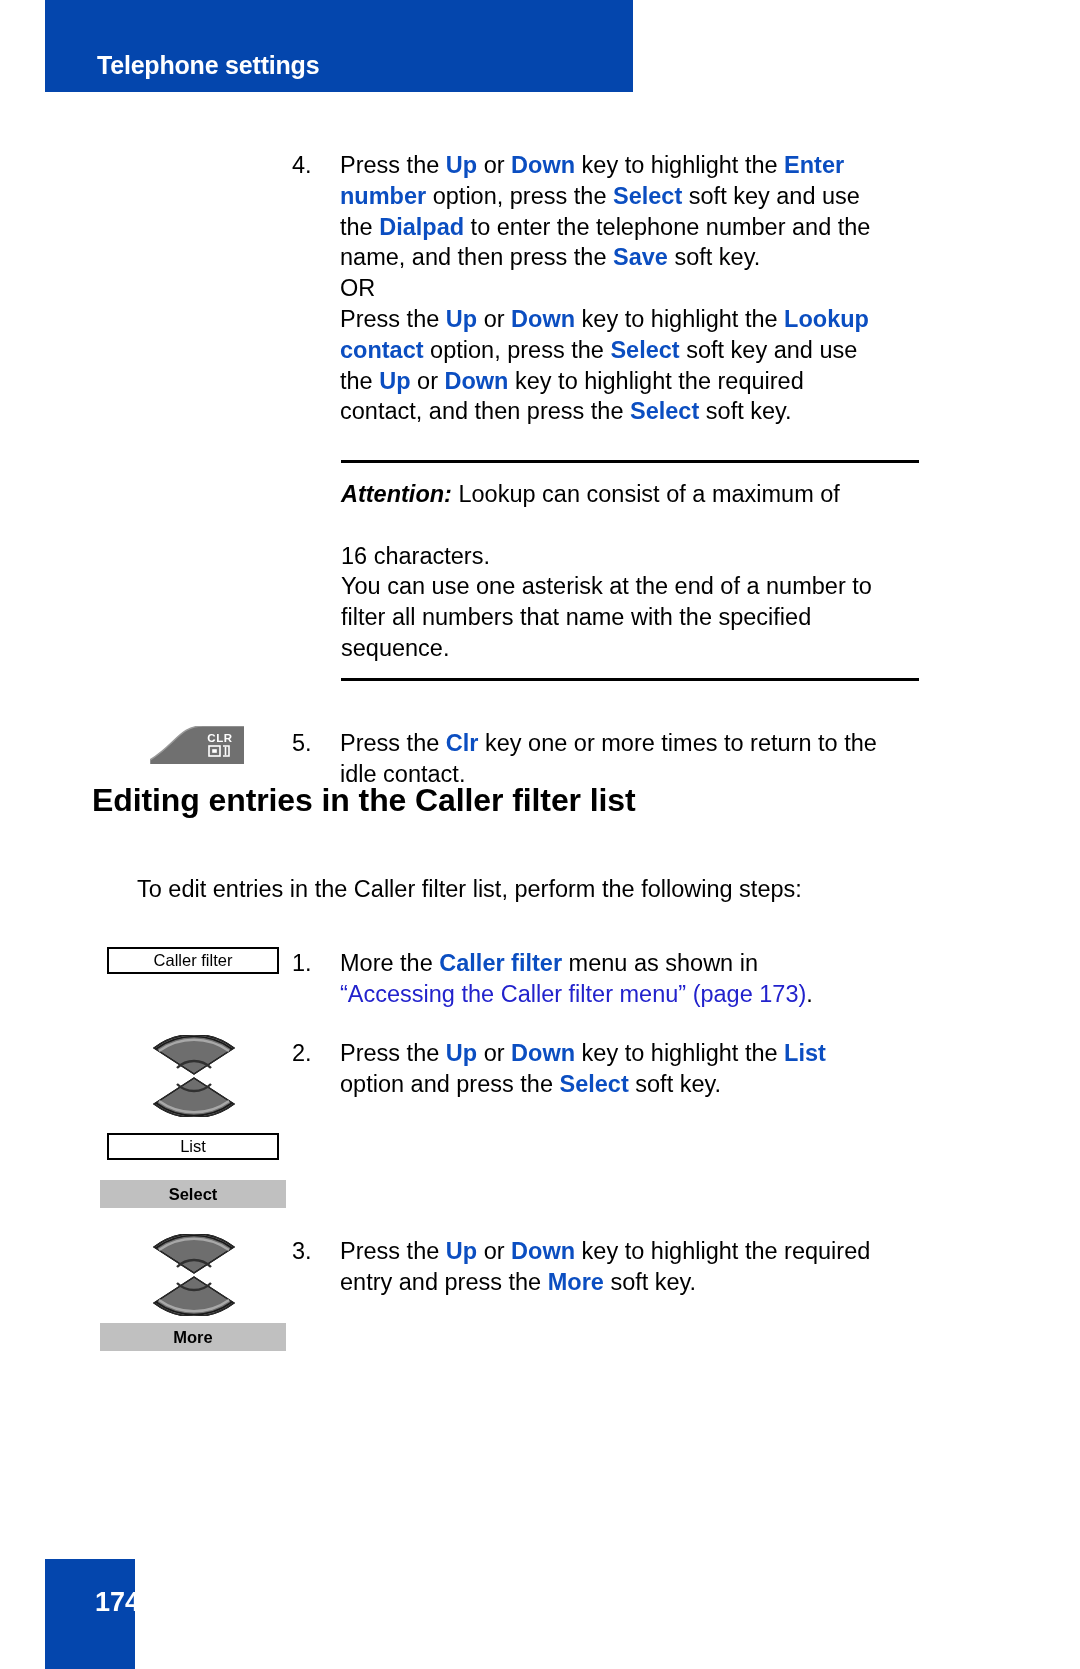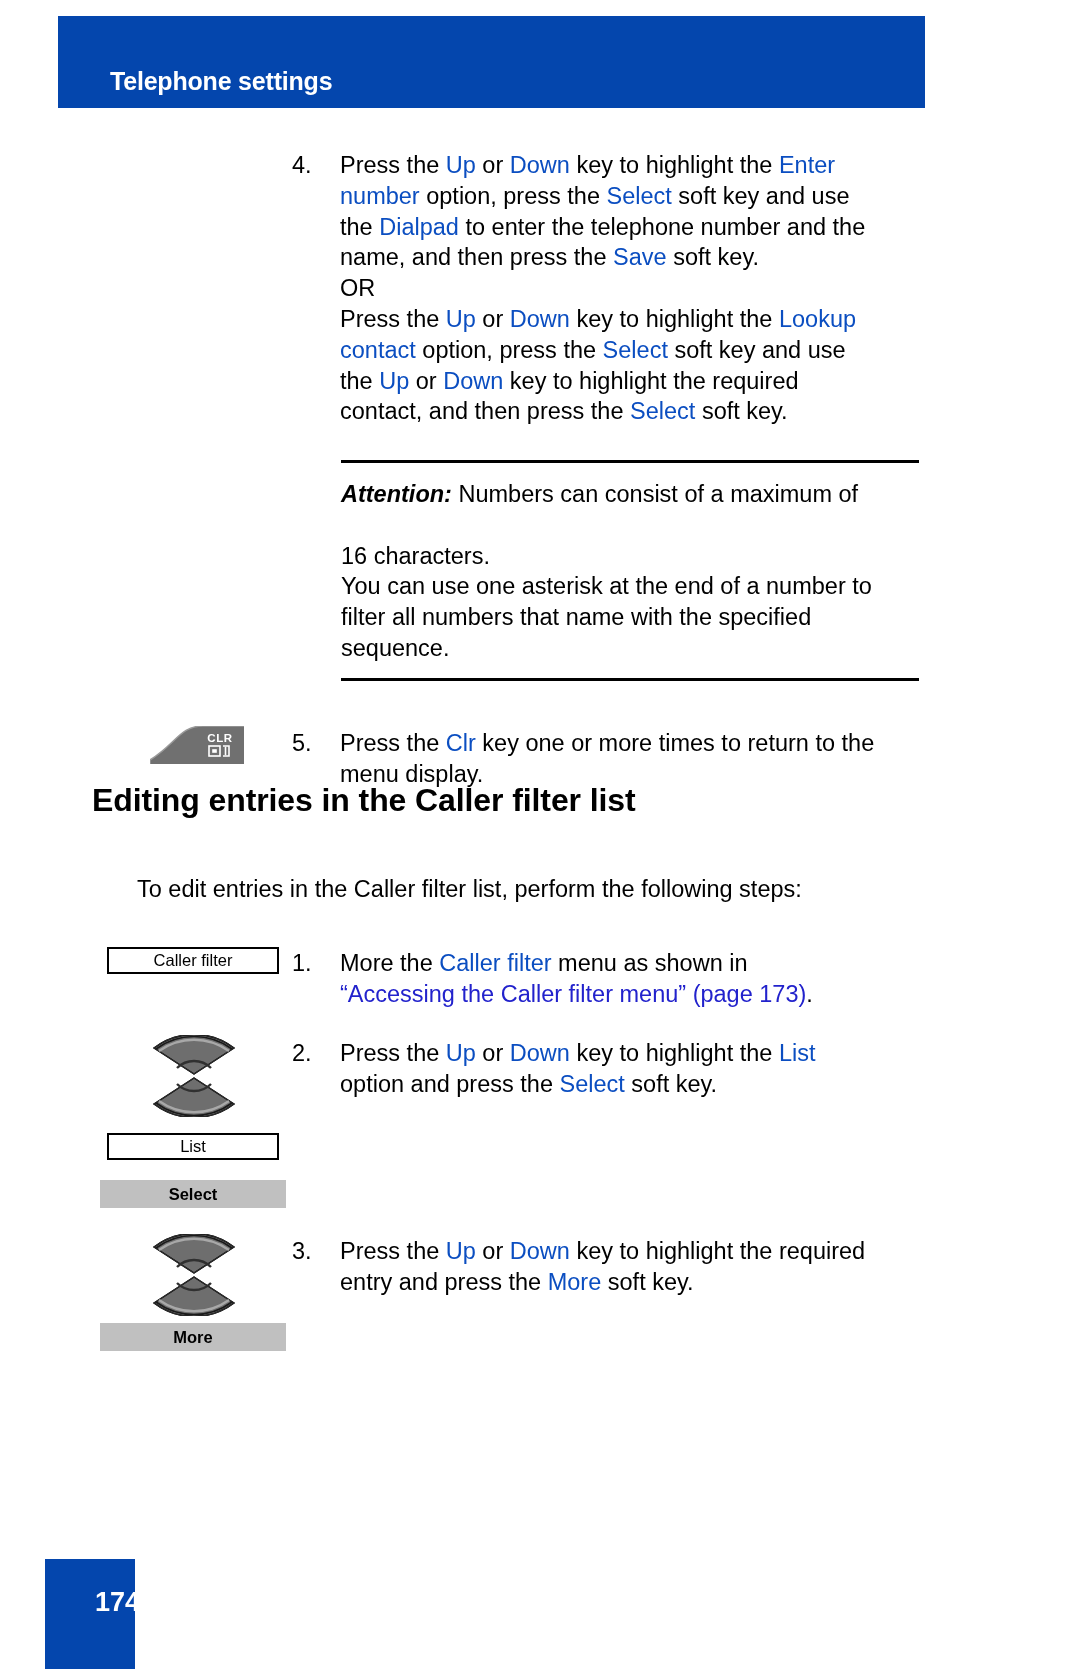--- a/index.html
+++ b/index.html
@@ -11,24 +11,23 @@
     width: 1080px; height: 1669px;
     position: relative;
     font-family: "Liberation Sans", sans-serif;
     color: #000000;
     overflow: hidden;
   }
 
   
   #header-bar {
     position: absolute;
-    left: 58px; top: 0px;
-    width: 867px; height: 92px;
+    left: 45px; top: 0px;
+    width: 588px; height: 92px;
     background: #0446ad;
-    margin-top: 16px;
   }
   #header-title {
     position: absolute;
     left: 52px; bottom: 12px;
     color: #ffffff;
     font-size: 25px;
     font-weight: bold;
     letter-spacing: -0.2px;
   }
 
@@ -48,21 +47,21 @@
     flex: 0 0 48px;
     font-size: 23.5px;
     line-height: 30.8px;
     text-align: left;
   }
   .step-body {
     font-size: 23.5px;
     line-height: 30.8px;
     text-align: left;
   }
-  .kw { color: #0b4ec1; font-weight: normal; }
+  .kw { color: #0b4ec1; font-weight: bold; }
   .lnk { color: #2222cc; }
 
   
   #attention-block {
     position: absolute;
     left: 341px; top: 460px;
     width: 578px;
   }
   .rule {
     width: 100%;
@@ -159,21 +158,21 @@
 
 <div id="content">
 
   <div class="step-row" id="step-4" style="left:292px; top:150px; width:640px;">
     <div class="step-num">4.</div>
     <div class="step-body"><span>Press the </span><span class="kw">Up</span><span> or </span><span class="kw">Down</span><span> key to highlight the </span><span class="kw">Enter</span><br><span class="kw">number</span><span> option, press the </span><span class="kw">Select</span><span> soft key and use</span><br><span>the </span><span class="kw">Dialpad</span><span> to enter the telephone number and the</span><br><span>name, and then press the </span><span class="kw">Save</span><span> soft key.</span><br><span>OR</span><br><span>Press the </span><span class="kw">Up</span><span> or </span><span class="kw">Down</span><span> key to highlight the </span><span class="kw">Lookup</span><br><span class="kw">contact</span><span> option, press the </span><span class="kw">Select</span><span> soft key and use</span><br><span>the </span><span class="kw">Up</span><span> or </span><span class="kw">Down</span><span> key to highlight the required</span><br><span>contact, and then press the </span><span class="kw">Select</span><span> soft key.</span></div>
   </div>
 
   <div id="attention-block">
     <div class="rule"></div>
-    <div id="attention-text"><span class="att-label">Attention:</span><span> Numbers can consist of a maximum of</span><br><br><span>16 characters.</span><br><span>You can use one asterisk at the end of a number to</span><br><span>filter all numbers that name with the specified</span><br><span>sequence.</span></div>
+    <div id="attention-text"><span class="att-label">Attention:</span><span> Lookup can consist of a maximum of</span><br><br><span>16 characters.</span><br><span>You can use one asterisk at the end of a number to</span><br><span>filter all numbers that name with the specified</span><br><span>sequence.</span></div>
     <div class="rule"></div>
   </div>
 
   <div class="icon-slot" style="left:150px; top:726px;">
     <div class="clr-key">
       <svg width="94" height="38" viewBox="0 0 94 38" xmlns="http://www.w3.org/2000/svg">
         <path d="M 94 0 L 53 0 C 30 0 26 18 0 34 L 0 38 L 94 38 Z" fill="#707070"></path>
         <path d="M 94 0 L 53 0 C 30 0 26 18 0 34 L 0 38" fill="none" stroke="#9a9a9a" stroke-width="1.5"></path>
         <text x="70" y="16" font-family="'Liberation Sans', sans-serif" font-size="11.5" font-weight="bold" fill="#ffffff" text-anchor="middle" letter-spacing="0.6">CLR</text>
         <g transform="translate(59,20)">
@@ -181,21 +180,21 @@
           <rect x="3.2" y="3.2" width="4.6" height="3.6" fill="#ffffff"></rect>
           <path d="M 14 0 L 20 0 L 20 10 L 14 10" fill="none" stroke="#ffffff" stroke-width="1.6"></path>
           <line x1="16.5" y1="0.8" x2="16.5" y2="9.2" stroke="#ffffff" stroke-width="1.6"></line>
         </g>
       </svg>
     </div>
   </div>
 
   <div class="step-row" id="step-5" style="left:292px; top:728px; width:640px;">
     <div class="step-num">5.</div>
-    <div class="step-body"><span>Press the </span><span class="kw">Clr</span><span> key one or more times to return to the</span><br><span>menu display.</span></div>
+    <div class="step-body"><span>Press the </span><span class="kw">Clr</span><span> key one or more times to return to the</span><br><span>idle contact.</span></div>
   </div>
 
   <div id="section-heading">Editing entries in the Caller filter list</div>
   <div id="section-intro">To edit entries in the Caller filter list, perform the following steps:</div>
 
   <div class="menu-box" style="left:107px; top:947px;">Caller filter</div>
 
   <div class="step-row" id="step-1" style="left:292px; top:948px; width:640px;">
     <div class="step-num">1.</div>
     <div class="step-body"><span>More the </span><span class="kw">Caller filter</span><span> menu as shown in</span><br><span class="lnk">“Accessing the Caller filter menu” (page 173)</span><span>.</span></div>

